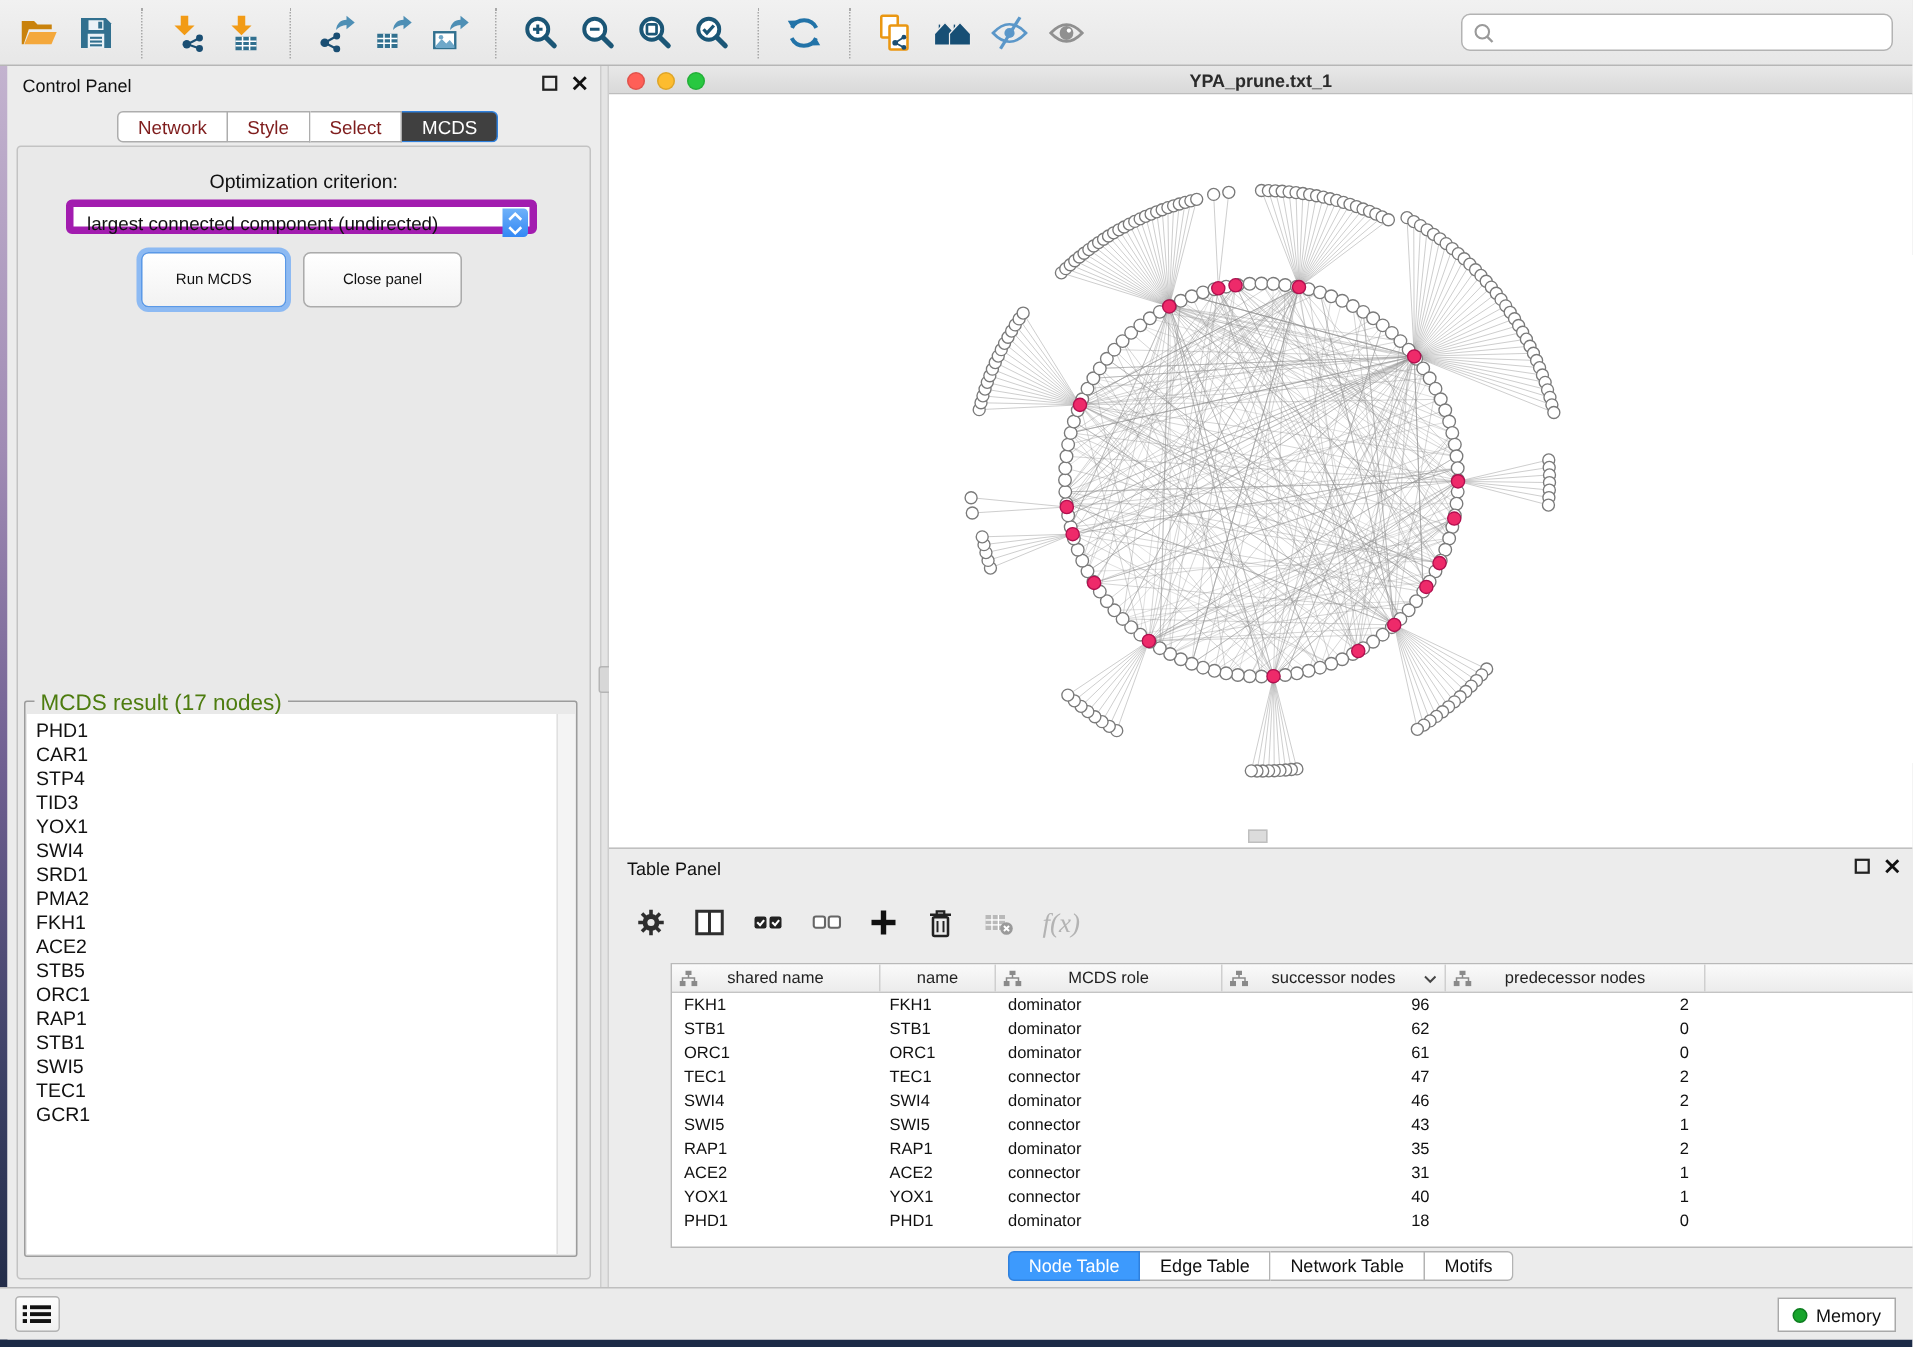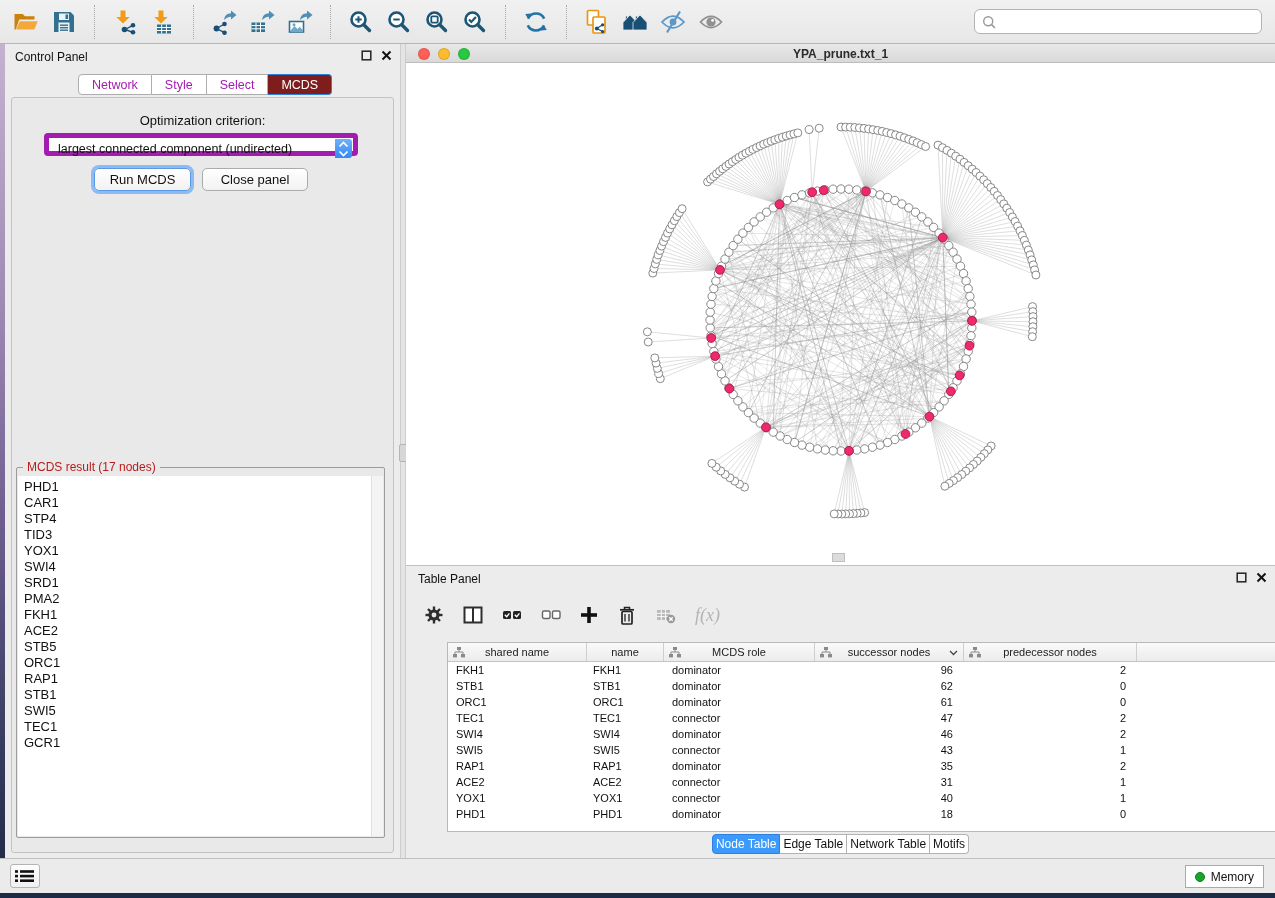--- a/index.html
+++ b/index.html
@@ -24,43 +24,43 @@
     font-family:"Liberation Sans",sans-serif; font-size:12px; background:transparent; }
 
   
   .control-panel { position:absolute; left:5px; top:44px; width:395px; height:814px; background:#ececec; }
   .cp-titlebar { position:absolute; left:0; top:0; width:100%; height:26px; }
   .cp-title { position:absolute; left:10px; top:6px; font-size:12px; color:#111; }
   .panel-btns { position:absolute; right:8px; top:6px; display:flex; gap:9px; align-items:center; }
   .panel-btns svg { display:block; }
 
   .cp-tabs { position:absolute; left:73px; top:30px; display:flex; height:21px; z-index:3; }
-  .cp-tab { background:#fff; border:1px solid #adadad; border-left:none; font-size:12.5px; color:#a21caf;
+  .cp-tab { background:#fff; border:1px solid #adadad; border-left:none; font-size:12.5px; color:#7f1d1d;
     display:flex; align-items:center; justify-content:center; padding:0 13px; }
   .cp-tab:first-child { border-left:1px solid #adadad; border-radius:4px 0 0 4px; }
   .cp-tab:last-child { border-radius:0 4px 4px 0; }
-  .cp-tab.active { background:#7f1d1d; border-color:#2f80dd; color:#fff; }
+  .cp-tab.active { background:#404040; border-color:#2f80dd; color:#fff; }
 
   .cp-inner { position:absolute; left:6px; top:53px; width:383px; height:756px; background:#e9e9e9;
     border:1px solid #c3c3c3; border-radius:3px; }
   .opt-label { position:absolute; left:0; top:69px; width:100%; text-align:center; font-size:13px; color:#111; }
   .dropdown { position:absolute; left:39px; top:89px; width:314px; height:23px; background:#fff;
     border:5px solid #a21caf; border-radius:4px; }
   .dropdown .dd-text { position:absolute; left:9px; top:4px; font-size:12.5px; color:#111; white-space:nowrap; }
   .dd-stepper { position:absolute; right:1px; top:1px; width:17px; height:19px; background:linear-gradient(#6fb1f9,#3388f4);
     border-radius:0 3px 3px 0; }
   .dd-stepper svg { display:block; margin:2px auto; }
-  .btn { position:absolute; height:23px; background:linear-gradient(#ffffff,#f2f2f2); border:1px solid #ababab;
-    border-radius:5px; font-size:13px; color:#111; display:flex; align-items:center; justify-content:center; }
+  .btn { position:absolute; height:37px; background:linear-gradient(#ffffff,#f2f2f2); border:1px solid #ababab;
+    border-radius:5px; font-size:10px; color:#111; display:flex; align-items:center; justify-content:center; }
   .btn.focus-ring { box-shadow:0 0 0 3px rgba(110,170,245,.75); border-color:#5a99e8; }
   .run-btn { left:89px; top:124px; width:97px; }
   .closepanel-btn { left:197px; top:124px; width:106px; }
 
   .groupbox { position:absolute; left:11px; top:423px; width:369px; height:371px; border:1px solid #9c9c9c; border-radius:2px; }
-  .groupbox-label { position:absolute; left:6px; top:-8px; background:#e9e9e9; padding:0 4px; font-size:12px; color:#b91c1c; }
+  .groupbox-label { position:absolute; left:6px; top:-8px; background:#e9e9e9; padding:0 4px; font-size:15px; color:#4d7c0f; }
   .mcds-list { position:absolute; left:1px; right:1px; top:8px; bottom:1px; background:#fff; overflow:hidden; }
   .mcds-scroll { position:absolute; right:0; top:0; bottom:0; width:12px; background:#f4f4f4; border-left:1px solid #e0e0e0; }
   .list-items { position:absolute; left:6px; top:3px; right:14px; }
   .list-item { height:16px; line-height:16px; font-size:13px; color:#111; }
 
   
   .v-splitter { position:absolute; left:400px; top:44px; width:6px; height:814px; background:#e4e4e4;
     border-left:1px solid #cdcdcd; border-right:1px solid #cdcdcd; }
   .v-splitter .handle { position:absolute; left:-2px; top:400px; width:9px; height:18px; background:#d7d7d7;
     border:1px solid #b5b5b5; border-radius:2px; }
@@ -93,21 +93,21 @@
   .tbody { position:absolute; left:0; top:19px; right:15px; bottom:0; overflow:hidden; }
   .trow { display:flex; height:16px; }
   .tcell { font-size:11px; color:#111; line-height:16px; white-space:nowrap; overflow:hidden; }
   .tcell.c0 { padding-left:8px; } .tcell.c1 { padding-left:6px; } .tcell.c2 { padding-left:8px; }
   .tcell.c3, .tcell.c4 { text-align:right; padding-right:11px; }
   .vscroll { position:absolute; right:0; top:19px; bottom:0; width:15px; background:#fbfbfb; border-left:1px solid #ddd; }
   .vscroll .thumb { position:absolute; left:2px; top:6px; width:9px; height:90px; background:#b9b9b9; border-radius:5px; }
 
   .bottom-tabs { position:absolute; left:0; bottom:4px; width:100%; display:flex; justify-content:center; }
   .btab { height:20px; background:#fff; border:1px solid #b3b3b3; border-left:none; font-size:12px; color:#111;
-    display:flex; align-items:center; padding:0 3px; }
+    display:flex; align-items:center; padding:0 13px; }
   .btab:first-child { border-left:1px solid #b3b3b3; border-radius:4px 0 0 4px; }
   .btab:last-child { border-radius:0 4px 4px 0; }
   .btab.active { background:#3d9afd; border-color:#2f80dd; color:#fff; }
 
   
   .statusbar { position:absolute; left:0; top:858px; width:1275px; height:35px; background:#ebebeb; border-top:1px solid #bfbfbf; }
   .sb-left-btn { position:absolute; left:10px; top:5px; width:30px; height:24px; background:linear-gradient(#fdfdfd,#f0f0f0);
     border:1px solid #b4b4b4; border-radius:3px; display:flex; align-items:center; justify-content:center; }
   .memory-btn { position:absolute; right:11px; top:6px; height:23px; background:#fff; border:1px solid #a9a9a9;
     display:flex; align-items:center; gap:6px; padding:0 9px; font-size:12px; color:#111; }

